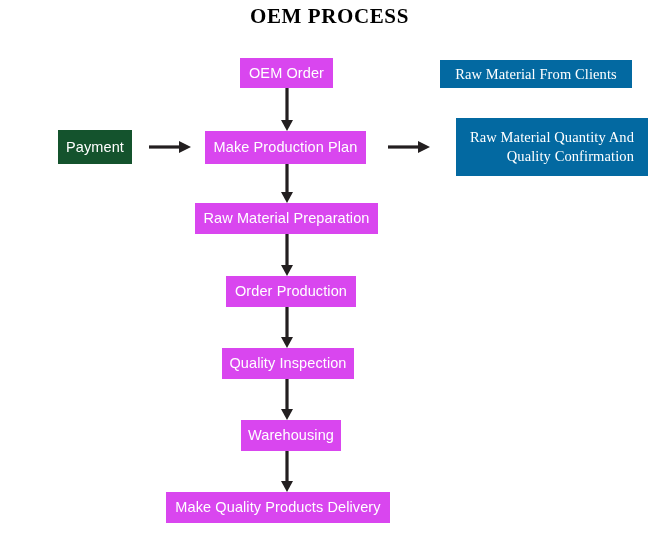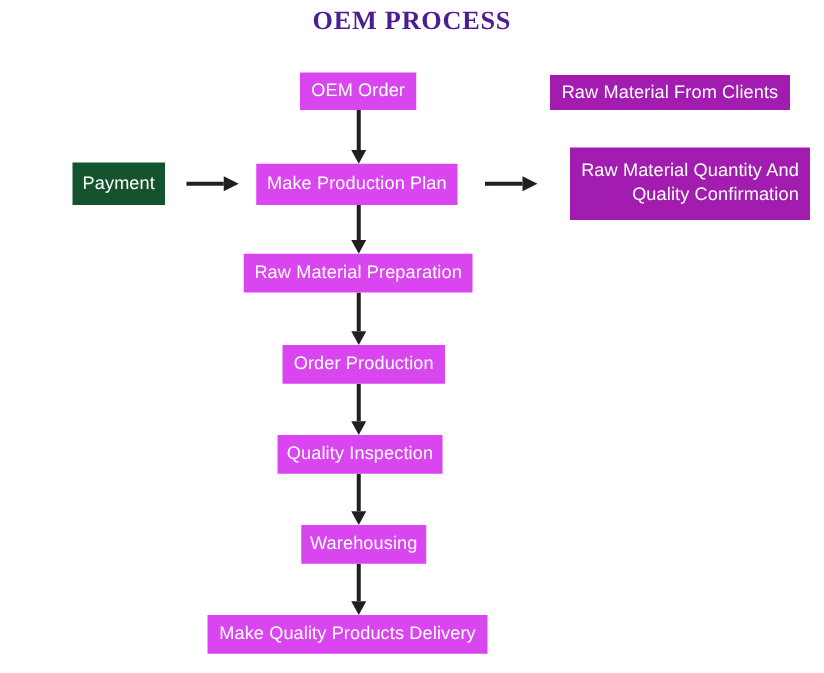--- a/index.html
+++ b/index.html
@@ -23,39 +23,39 @@
   .title {
     position: absolute;
     left: 0;
     top: 4px;
     width: 659px;
     text-align: center;
     font-family: "Liberation Serif", serif;
     font-weight: bold;
     font-size: 21px;
     letter-spacing: 0.6px;
-    color: #4c1d95;
+    color: #000000;
   }
   .node {
     position: absolute;
     box-sizing: border-box;
     display: flex;
     align-items: center;
     justify-content: center;
     text-align: center;
     color: #ffffff;
     font-family: "Liberation Sans", sans-serif;
     font-size: 14.5px;
     line-height: 19px;
     letter-spacing: 0.1px;
     padding: 0 6px;
     white-space: pre-line;
   }
   .node.pink   { background: #d946ef; }
-  .node.purple { background: #a21caf; }
+  .node.purple { background: #0369a1; font-family: Liberation Serif, serif; }
   .node.cyan   { background: #14532d; }
 
   .arrow {
     position: absolute;
   }
   .arrow svg { display: block; }
 </style>
 </head>
 <body>
 

